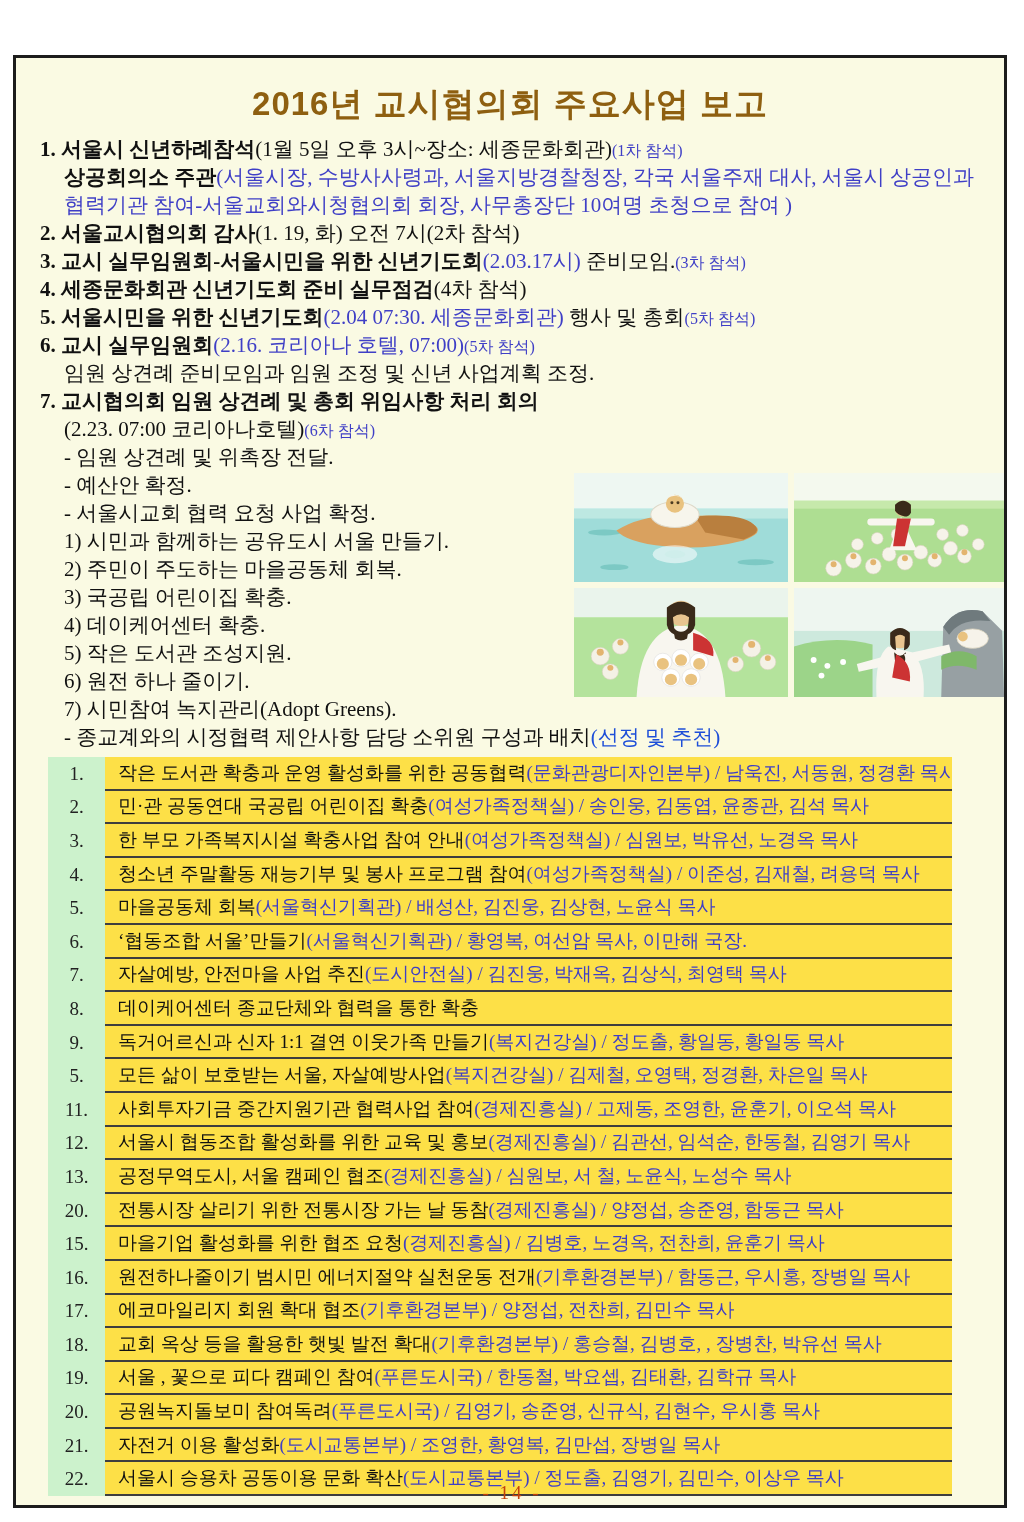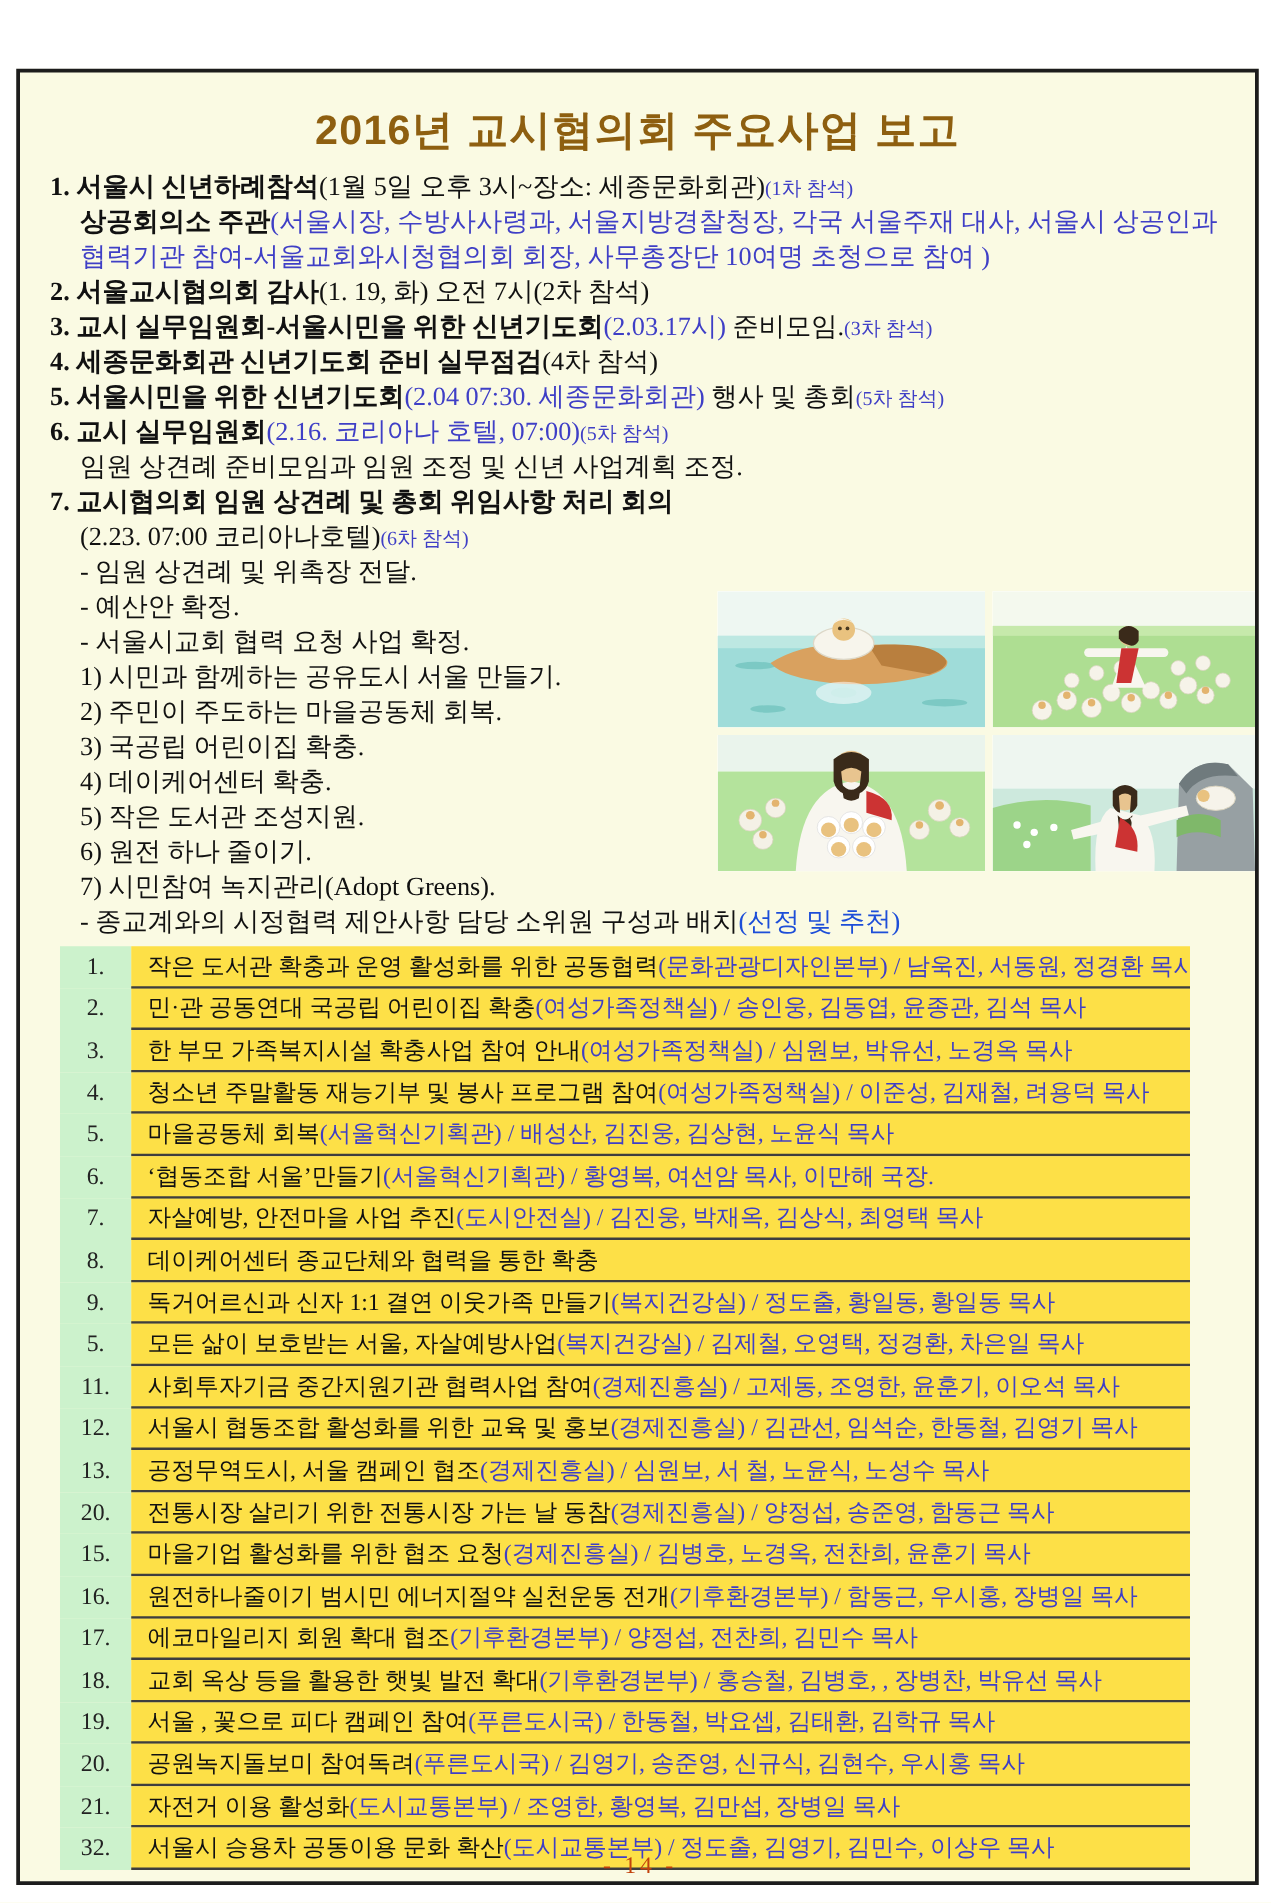--- a/index.html
+++ b/index.html
@@ -388,21 +388,21 @@
 
       <div class="trow">
         <div class="tnum">21.</div>
         <div class="tcell">
           <span class="tblack">자전거 이용 활성화</span>
           <span class="tblue">(도시교통본부) / 조영한, 황영복, 김만섭, 장병일 목사</span>
         </div>
       </div>
 
       <div class="trow">
-        <div class="tnum">32.</div>
+        <div class="tnum">22.</div>
         <div class="tcell">
           <span class="tblack">서울시 승용차 공동이용 문화 확산</span>
           <span class="tblue">(도시교통본부) / 정도출, 김영기, 김민수, 이상우 목사</span>
         </div>
       </div>
     </div>
 
 </div>
 
 <div class="footer">- 14 -</div>

